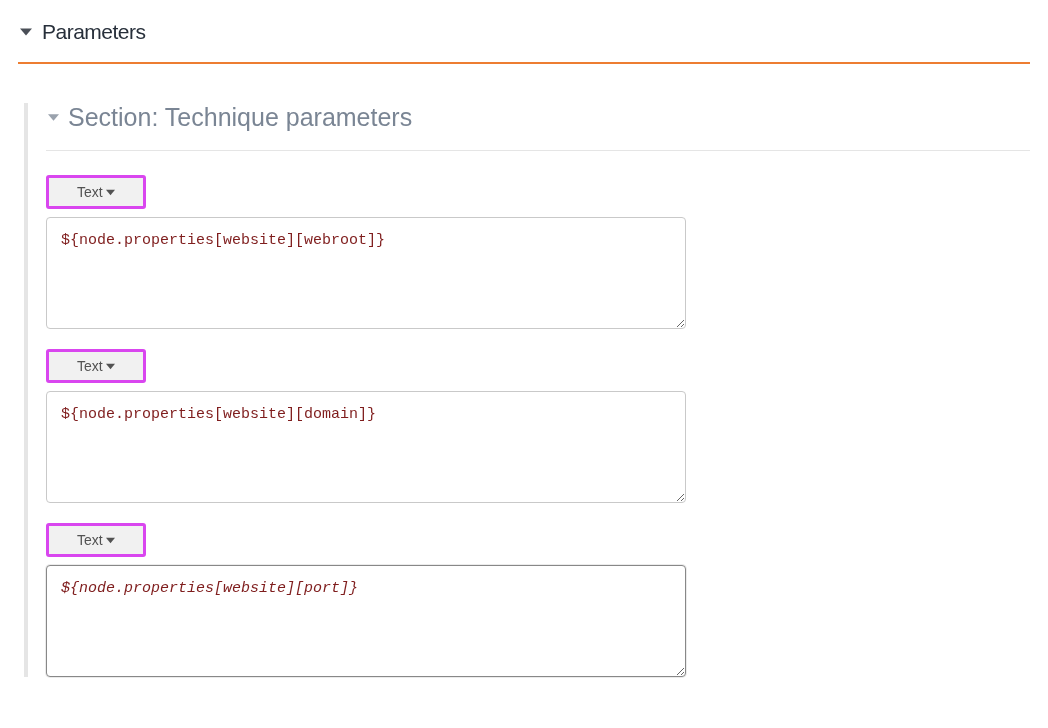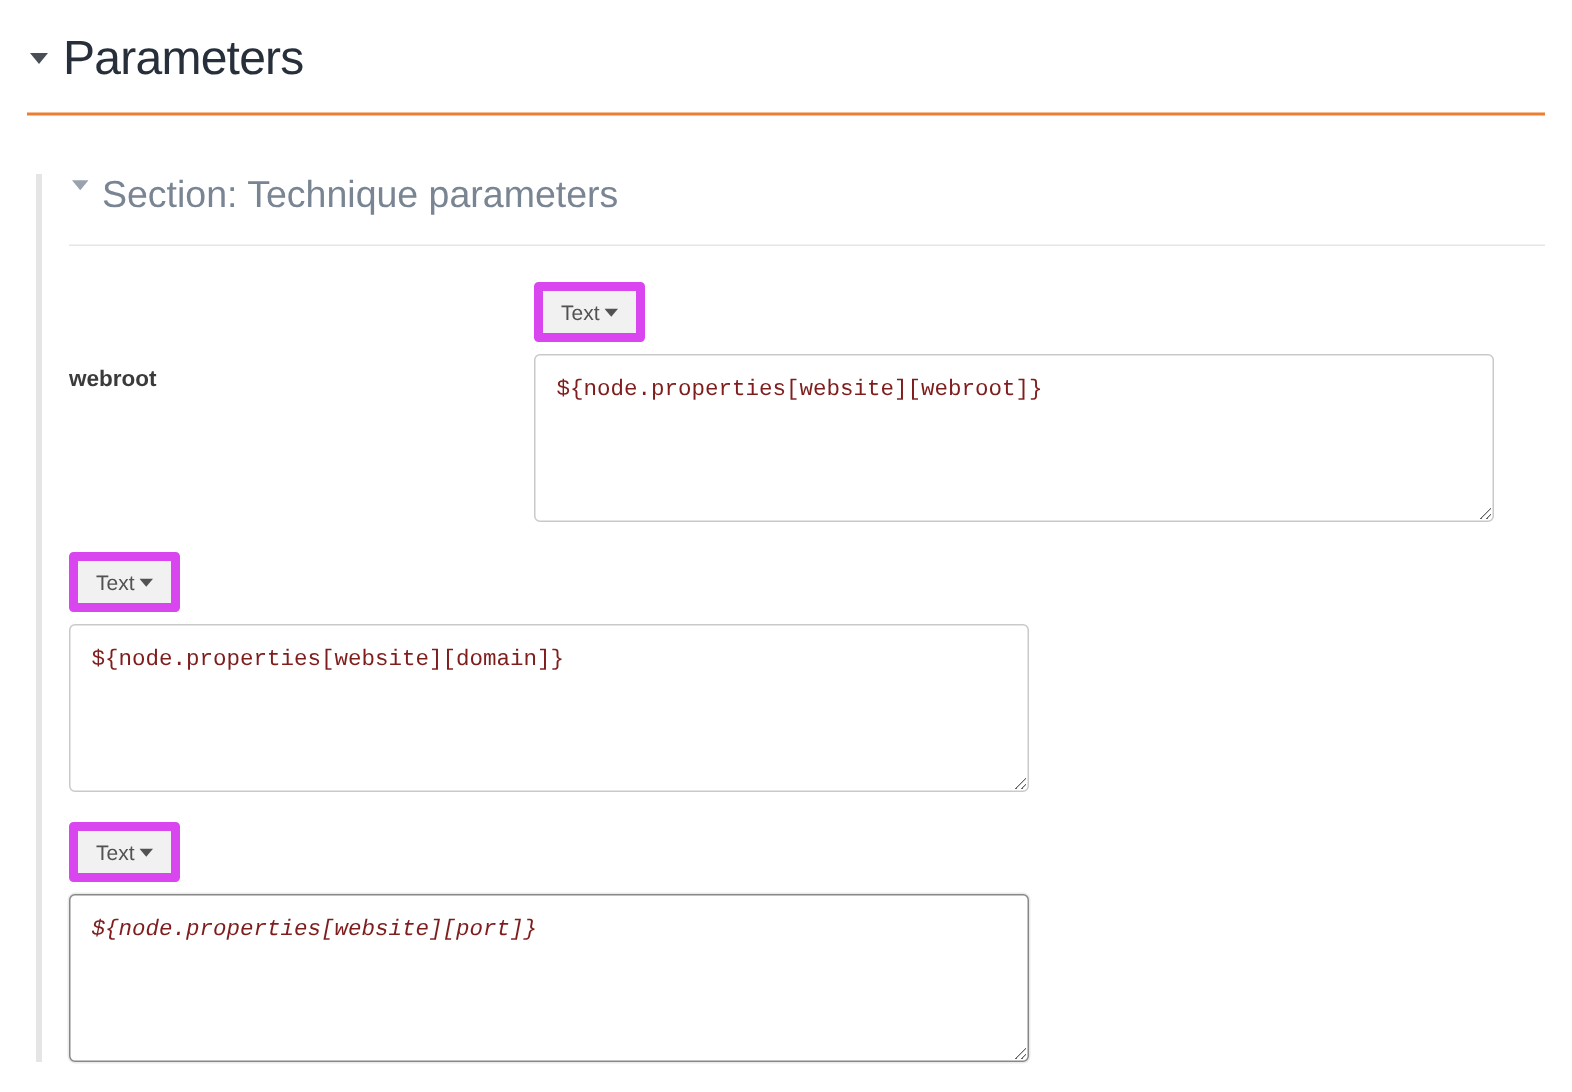--- a/index.html
+++ b/index.html
@@ -25,41 +25,41 @@
   }
   .main-header .caret {
     display: inline-flex;
     align-items: center;
     justify-content: center;
     width: 16px;
     height: 16px;
   }
   .main-header h1 {
     margin: 0;
-    font-size: 32px;
+    font-size: 21px;
     font-weight: 400;
     letter-spacing: -0.5px;
   }
   .orange-rule {
     margin-top: 18px;
     height: 2px;
     background: #ed7d31; 
     width: 100%;
   }
 
   
   .sub-panel {
     margin-top: 28px;
     margin-left: 6px;
     border-left: 4px solid #e5e5e5;
     padding-left: 18px;
   }
   .section-header {
     display: flex;
-    align-items: flex-start;
+    align-items: center;
     gap: 8px;
     color: #7a8594;
     margin-top: 39px;
   }
   .section-header .caret {
     display: inline-flex;
     width: 14px;
     height: 14px;
     align-items: center;
     justify-content: center;
@@ -92,25 +92,25 @@
     padding-top: 56px;
   }
   .param-controls {
     width: 640px;
     max-width: 640px;
   }
   .type-btn {
     display: inline-flex;
     align-items: center;
     gap: 3px;
-    padding: 6px 12px;
+    padding: 6px 28px;
     font-size: 14px;
     color: #525252;
     background: #f1f1f1;
-    border: 6px solid #d946ef;
+    border: 3px solid #d946ef;
     border-radius: 3px;
     cursor: pointer;
     margin-bottom: 8px;
   }
   textarea.param-value {
     display: block;
     width: 100%;
     height: 112px;
     padding: 12px 14px;
     font-family: "SFMono-Regular", Menlo, Consolas, "Courier New", monospace;
@@ -153,21 +153,20 @@
             <path d="M0 2 L10 2 L5 8 Z" fill="#9aa2ad"></path>
           </svg>
       </span>
       <h2>Section: Technique parameters</h2>
     </div>
     <div class="thin-rule"></div>
 
     <div class="param-rows">
 
       <div class="param-row">
-        <div class="param-label">webroot</div>
         <div class="param-controls">
           <button class="type-btn">
             <span>Text</span>
             <span>
               <svg width="9" height="9" viewBox="0 0 10 10">
                   <path d="M0 2 L10 2 L5 8 Z" fill="#525252"></path>
                 </svg>
             </span>
           </button>
           <textarea class="param-value" style="">${node.properties[website][webroot]}</textarea>

